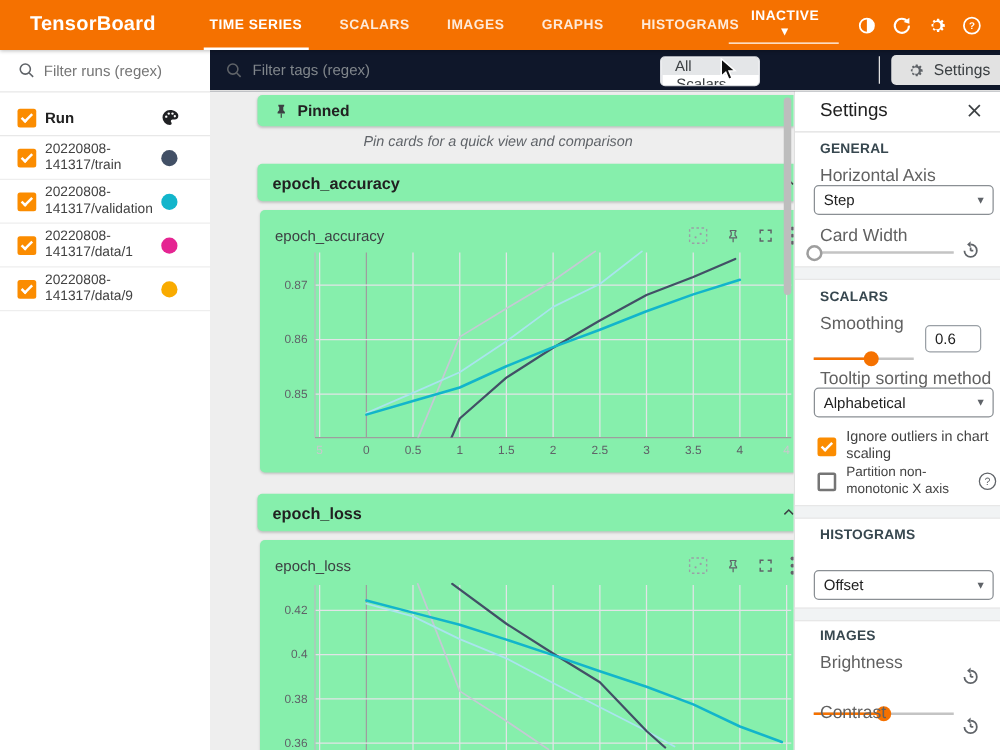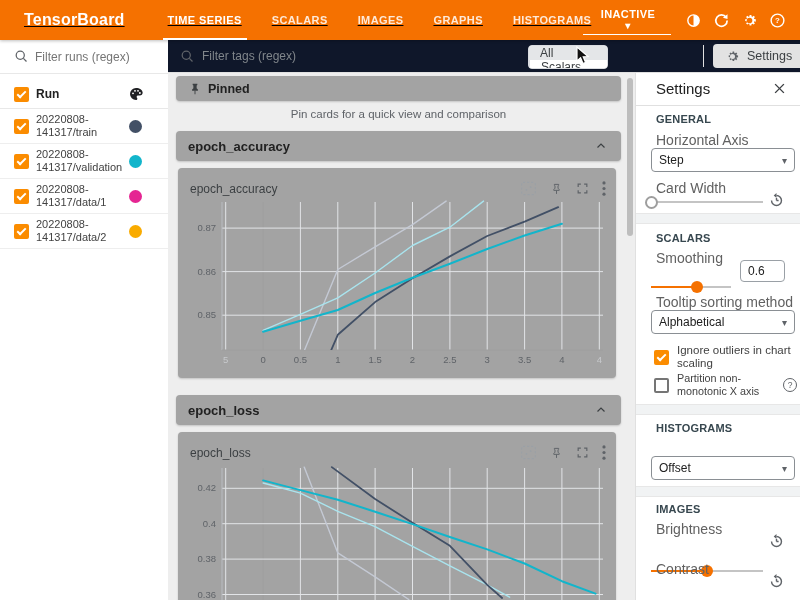--- a/index.html
+++ b/index.html
@@ -1,20 +1,20 @@
 <!DOCTYPE html>
 <html><head>
 <meta charset="utf-8">
 <style>
   html,body{margin:0;padding:0;background:#ddd;}
   #stage{position:relative;width:800px;height:600px;overflow:hidden;background:#eeeeee;
          font-family:"Liberation Sans",sans-serif;-webkit-font-smoothing:antialiased;}
   
   .header{position:absolute;left:0;top:0;width:800px;height:40px;background:#f57100;
-          display:flex;align-items:center;box-shadow:0 1px 3px rgba(0,0,0,.25);z-index:5;text-decoration:underline;}
+          display:flex;align-items:center;box-shadow:0 1px 3px rgba(0,0,0,.25);z-index:5;}
   .logo{color:#fff;font-size:16px;font-weight:700;margin-left:24px;letter-spacing:.2px;}
   .tabs{display:flex;height:40px;margin-left:28px;}
   .tab{position:relative;display:flex;align-items:center;padding:0 15px;color:rgba(255,255,255,.85);
        font-size:11px;font-weight:700;letter-spacing:.4px;cursor:pointer;}
   .tab.active{color:#fff;}
   .tab.active::after{content:"";position:absolute;left:10px;right:10px;bottom:0;height:2px;background:#fff;}
   .hdr-right{position:absolute;right:0;top:0;height:40px;display:flex;align-items:center;}
   .status-select{position:relative;width:86px;color:#fff;font-size:11px;font-weight:700;letter-spacing:.4px;
        border-bottom:1px solid #fff;padding:2px 0 3px 2px;margin-right:14px;display:flex;justify-content:space-between;align-items:center;flex-direction:column;}
   .hicon{width:17px;height:17px;margin-right:11px;display:flex;align-items:center;justify-content:center;color:#fff;}
@@ -39,25 +39,25 @@
   .tb-ph{color:#80868b;font-size:12px;margin-left:7px;}
   .fgroup{position:absolute;left:360px;top:5px;display:flex;height:22px;border:1px solid #dadce0;border-radius:4px;overflow:hidden;background:#fff;flex-direction:column;}
   .fbtn{display:flex;align-items:center;padding:0 11px;font-size:12px;color:#3c4043;border-left:1px solid #dadce0;cursor:pointer;background:#fff;}
   .fbtn:first-child{border-left:none;}
   .fbtn.sel{background:#e4e6e8;}
   .tb-div{position:absolute;left:535px;top:5px;height:22px;width:1px;background:#e0e0e0;}
   .settings-btn{position:absolute;left:545px;top:4px;height:24px;display:flex;align-items:center;
         background:#e2e2e2;border-radius:4px;padding:0 12px;font-size:12.5px;color:#3c4043;cursor:pointer;}
   
   .main{position:absolute;left:168px;top:72px;width:467px;height:528px;background:#eeeeee;}
-  .card{position:absolute;background:#a3a3a3;border-radius:4px;box-shadow:0 1px 2px rgba(0,0,0,.18);}
+  .card{position:absolute;background:#86efac;border-radius:4px;box-shadow:0 1px 2px rgba(0,0,0,.18);margin-left:30px;}
   .pinned-hdr{left:8px;top:4px;width:445px;height:25px;display:flex;align-items:center;}
   .pinned-txt{font-size:12.5px;font-weight:700;color:#212121;margin-left:6px;}
   .hint{position:absolute;left:8px;top:36px;width:445px;text-align:center;font-size:11.5px;
-        color:#5f6368;}
+        font-style:italic;color:#5f6368;}
   .sec-hdr{height:30px;display:flex;align-items:center;justify-content:space-between;}
   .sec-title{font-size:13px;font-weight:700;color:#212121;margin-left:12px;}
   .chart-card{width:438px;}
   .cc-title{position:absolute;left:12px;top:14px;font-size:12px;color:#3c4043;}
   .cc-icons{position:absolute;right:10px;top:13px;display:flex;align-items:center;}
   .cc-icons > *{margin-left:13px;cursor:pointer;}
   .tick{font-size:9.5px;fill:#5f6368;font-family:"Liberation Sans",sans-serif;}
   .tick.faded{fill:#c7c9cc;}
   .scroll-thumb{position:absolute;left:459px;top:6px;width:6px;height:158px;background:#bdbdbd;border-radius:3px;}
   
@@ -164,21 +164,21 @@
       <span class="run-name"><span>20220808-</span><br><span>141317/validation</span></span>
       <span class="run-dot" style="background: rgb(18, 181, 203);"></span>
     </div>
     <div class="run-row sb-pad">
       <span class="cb"></span>
       <span class="run-name"><span>20220808-</span><br><span>141317/data/1</span></span>
       <span class="run-dot" style="background: rgb(229, 37, 146);"></span>
     </div>
     <div class="run-row sb-pad">
       <span class="cb"></span>
-      <span class="run-name"><span>20220808-</span><br><span>141317/data/2</span></span>
+      <span class="run-name"><span>20220808-</span><br><span>141317/data/9</span></span>
       <span class="run-dot" style="background: rgb(249, 171, 0);"></span>
     </div>
   </div>
 
   <div class="toolbar">
     <div style="display:flex;align-items:center;margin-left:12px">
       <svg width="15" height="15" viewBox="0 0 24 24">
           <circle cx="10" cy="10" r="6.5" fill="none" stroke="#5f6368" stroke-width="2"></circle>
           <line x1="15" y1="15" x2="20" y2="20" stroke="#5f6368" stroke-width="2"></line>
         </svg>

